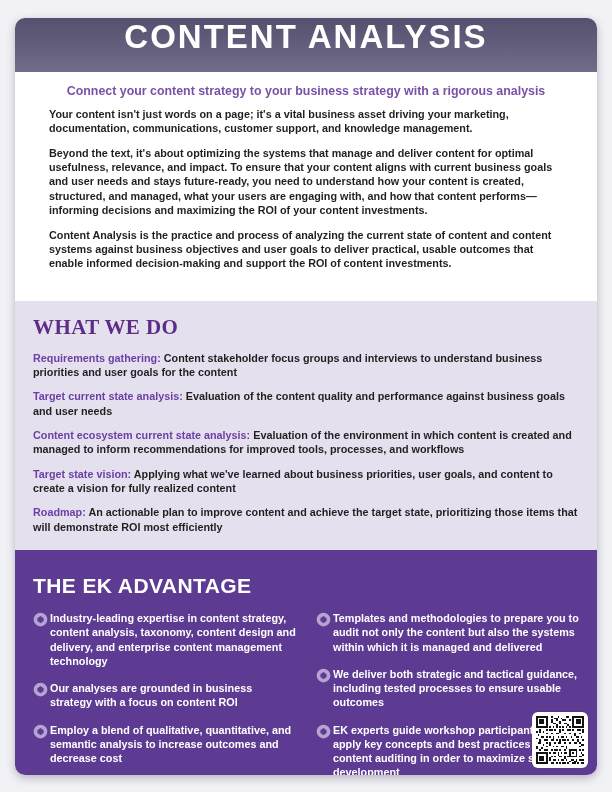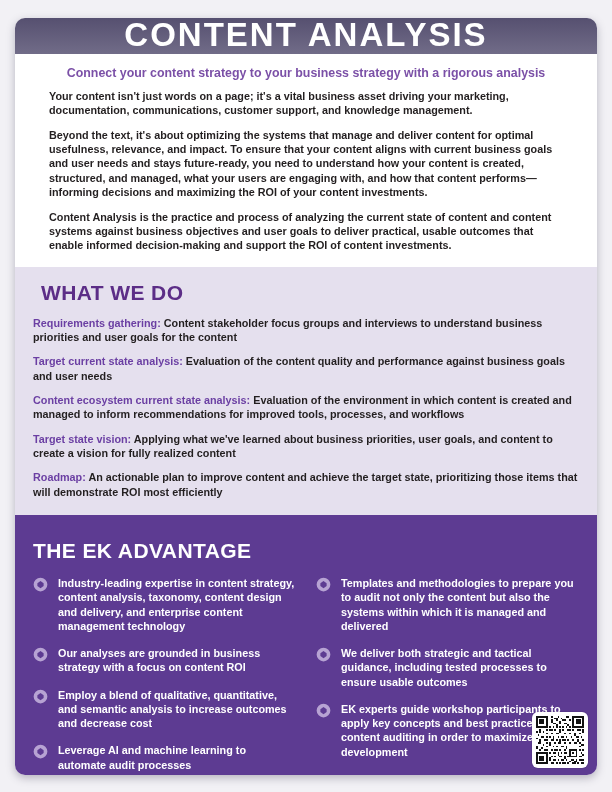--- a/index.html
+++ b/index.html
@@ -11,58 +11,59 @@
     -webkit-font-smoothing:antialiased;
   }
   .card{
     position:absolute;left:15px;top:18px;width:582px;height:757px;
     background:#ffffff;border-radius:10px;overflow:hidden;
     box-shadow:0 3px 9px rgba(70,62,90,.35);
     display:flex;flex-direction:column;
   }
   
   .header{
-    height:36px;flex:none;
+    height:54px;flex:none;
     background:linear-gradient(#565070,#716c88);
-    display:flex;align-items:flex-end;justify-content:center;
+    display:flex;align-items:flex-start;justify-content:center;
   }
   .title{
     color:#ffffff;font-size:33px;font-weight:800;letter-spacing:2px;
   }
   
-  .intro{padding:9px 18px 4px;flex:none;}
+  .intro{padding:9px 18px 20px;flex:none;}
   .subtitle{
     text-align:center;color:#7b50a7;font-weight:700;font-size:12.4px;
     margin:3px 0 9px;
   }
   .para{
     color:#231f20;font-weight:700;font-size:10.8px;line-height:1.33;
     margin:0 16px 10px;
   }
   
   .wwd{background:#e5e0ee;padding:14px 18px 6px;flex:none;}
   .wwd-heading{
     color:#5c2d87;font-size:21px;font-weight:800;letter-spacing:.4px;
-    margin:0 8px 11px;
+    margin:0 0 11px;
+    font-family:Liberation Serif, serif;
   }
   .wwd-item{
     font-size:10.8px;font-weight:700;line-height:1.33;color:#231f20;
     margin:0 0 10px;
   }
   .term{color:#6b3fa3;text-align:center;}
   
   .adv{
     background:#5d3b92;color:#ffffff;flex:1;
     padding:16px 18px 0;
   }
   .adv-heading{font-size:21px;font-weight:800;letter-spacing:.4px;margin:8px 0 13px;}
   .columns{display:flex;gap:20px;}
   .col{flex:1;min-width:0;}
   .adv-item{
-    display:flex;gap:10px;align-items:flex-start;
+    display:flex;gap:2px;align-items:flex-start;
     font-size:10.8px;font-weight:600;line-height:1.32;margin:0 0 13px;
   }
   .ek-icon{width:15px;height:15px;flex:none;margin-top:1px;}
   .ek-icon svg{display:block;width:100%;height:100%;}
   
   .qr-box{
     position:absolute;right:9px;bottom:7px;width:56px;height:56px;
     background:#ffffff;border-radius:6px;padding:4px;box-sizing:border-box;
     box-shadow:0 0 0 1px rgba(0,0,0,.06);
   }

